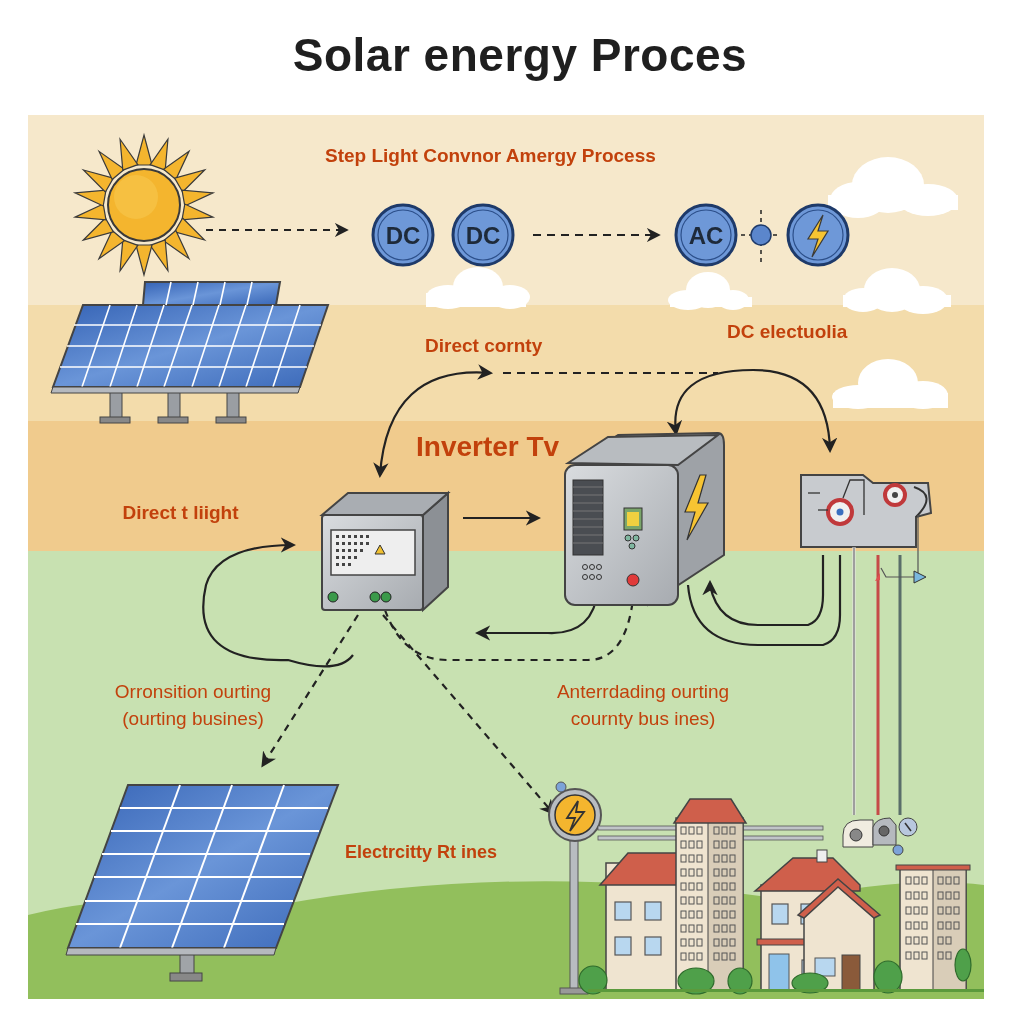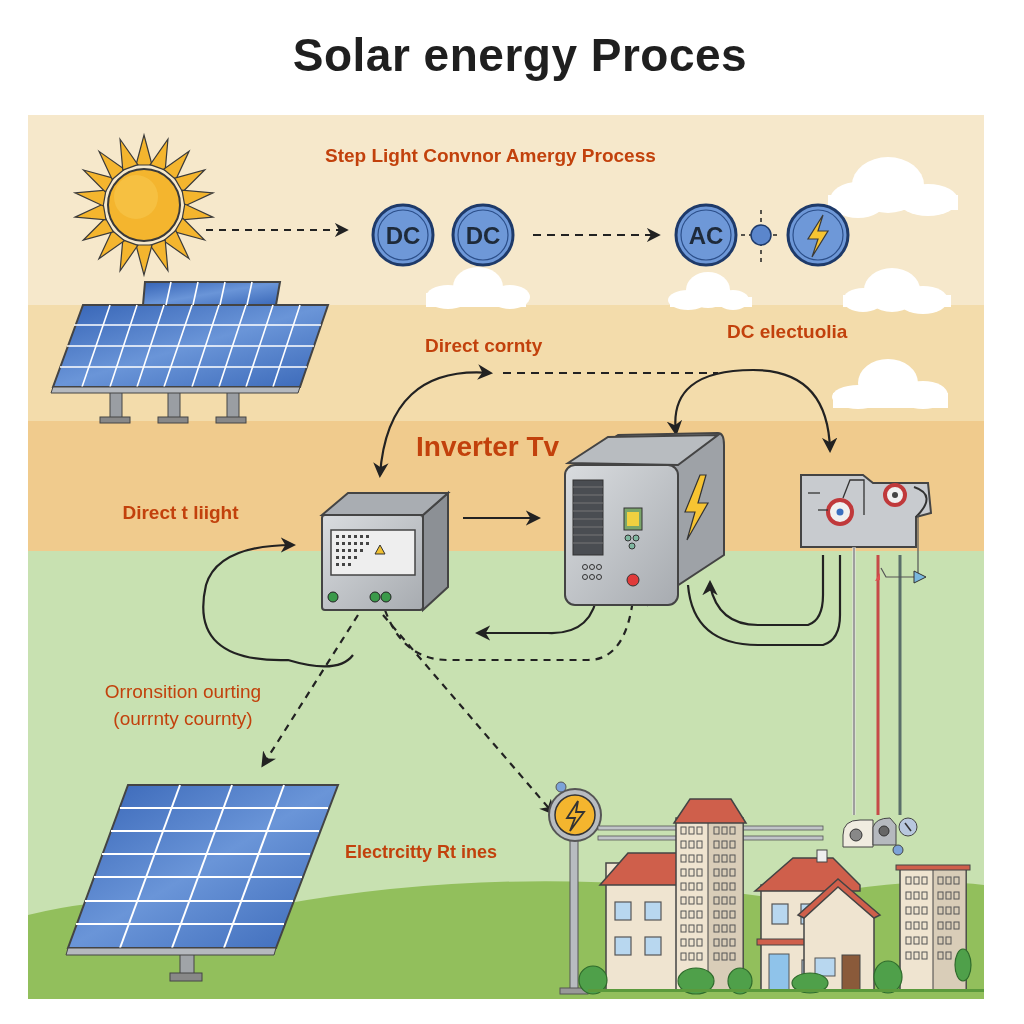--- a/index.html
+++ b/index.html
@@ -451,18 +451,22 @@
     <text class="badge-text" x="678" y="129" text-anchor="middle">AC</text>
   </svg>
 
   <div class="lbl" style="left:297px;top:30px;font-size:19px;">Step Light Convnor Amergy Process</div>
   <div class="lbl" style="left:385px;top:220px;margin-left:12px;">Direct cornty</div>
   <div class="lbl" style="left:699px;top:206px;text-align:right;">DC electuolia</div>
   <div class="lbl" style="left:388px;top:316px;font-size:28px;">Inverter Tv</div>
   <div class="lbl c" style="left:70px;top:368px;width:165px;line-height:27px;font-size:19px;margin-top:16px;">
     <div>Direct t liight</div>
   </div>
-  <div class="lbl c" style="left:50px;top:563px;width:210px;line-height:27px;font-weight:normal;font-size:19px;">
+  <div class="lbl c" style="left:60px;top:563px;width:210px;line-height:27px;font-weight:normal;font-size:19px;">
     <div>Orronsition ourting</div>
-    <div>(ourrnty cournty)</div>
+    <div>(ourting busines)</div>
+  </div>
+  <div class="lbl c" style="left:505px;top:563px;width:220px;line-height:27px;font-weight:normal;font-size:19px;">
+    <div>Anterrdading ourting</div>
+    <div>cournty bus ines)</div>
   </div>
   <div class="lbl" style="left:317px;top:727px;font-size:18px;">Electrcitty Rt ines</div>
 </div>
 
 </body></html>

